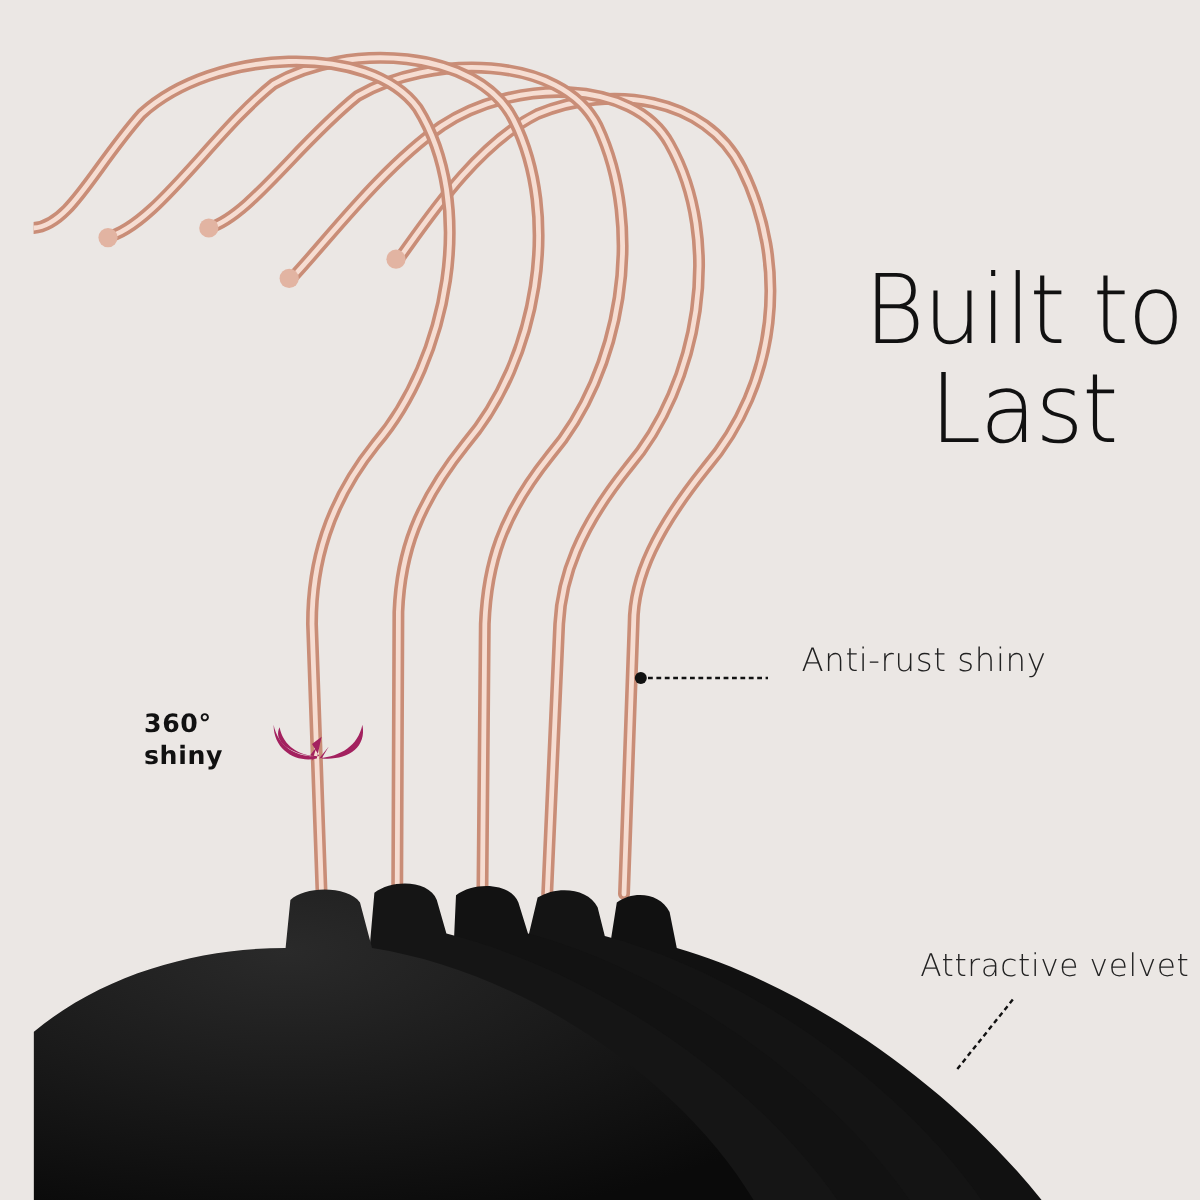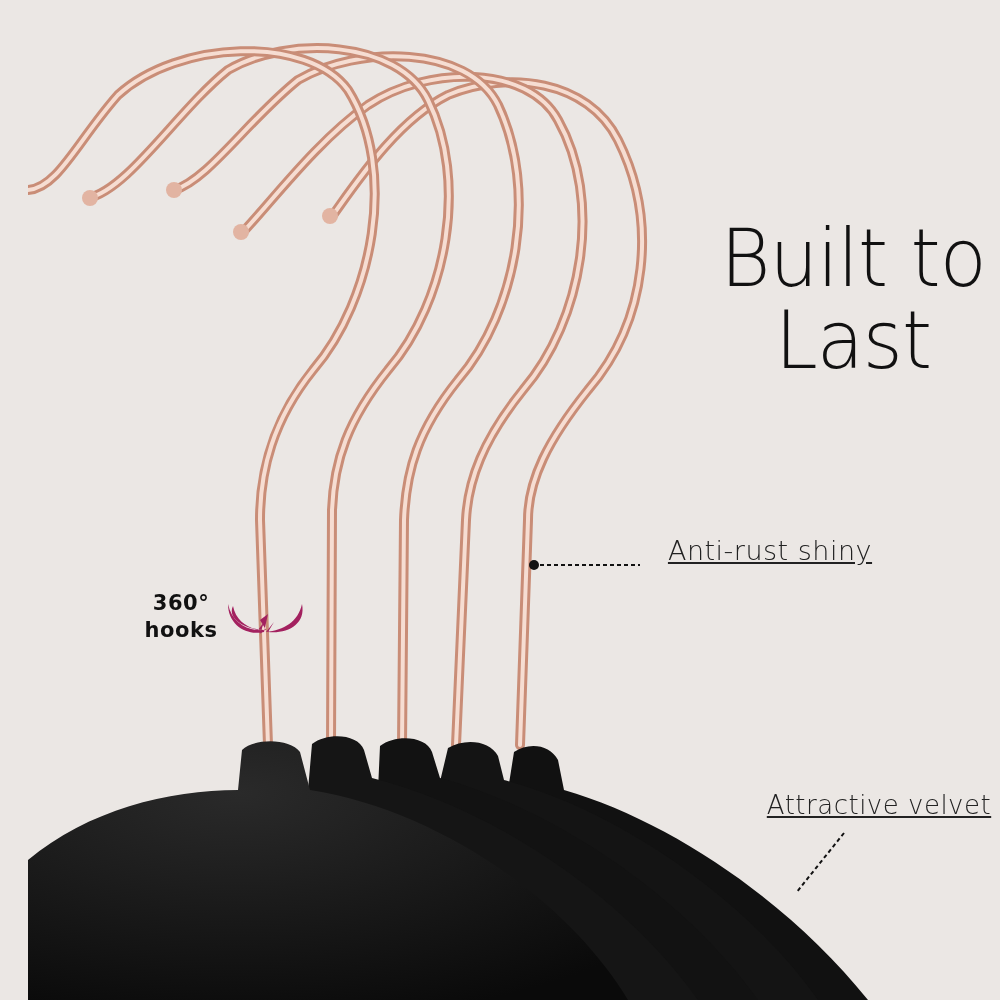--- a/index.html
+++ b/index.html
@@ -18,26 +18,26 @@
     font-size: 80px; line-height: 82px; letter-spacing: -1px;
     transform: scaleX(0.96);
   }
   .headline span { display: block; }
   .callout {
     position: absolute; color: #222; font-weight: 300;
     font-family: "DejaVu Sans", sans-serif;
     font-size: 27px; line-height: 30px; letter-spacing: 0.5px;
     text-align: center;
   }
-  .callout span { display: block; text-decoration: underline; }
+  .callout span { display: block; }
   .callout-hooks { left: 604px; top: 536px; width: 276px; }
   .callout-velvet { left: 716px; top: 790px; width: 270px; font-size: 26px; }
   .swivel {
-    position: absolute; left: 104px; top: 590px; width: 98px;
-    text-align: center; color: #111; font-weight: bold;
+    position: absolute; left: 92px; top: 590px; width: 98px;
+    color: #111; font-weight: bold;
     font-family: "DejaVu Sans", sans-serif;
     font-size: 21px; line-height: 27px; letter-spacing: 0.5px;
   }
   .swivel span { display: block; }
 </style>
 </head>
 <body>
 
 <div class="stage">
 
@@ -119,16 +119,16 @@
   <div class="callout callout-hooks">
     <span>Anti-rust shiny</span>
   </div>
 
   <div class="callout callout-velvet">
     <span>Attractive velvet</span>
   </div>
 
   <div class="swivel">
     <span>360°</span>
-    <span>hooks</span>
+    <span>shiny</span>
   </div>
 
 </div>
 
 </body></html>

